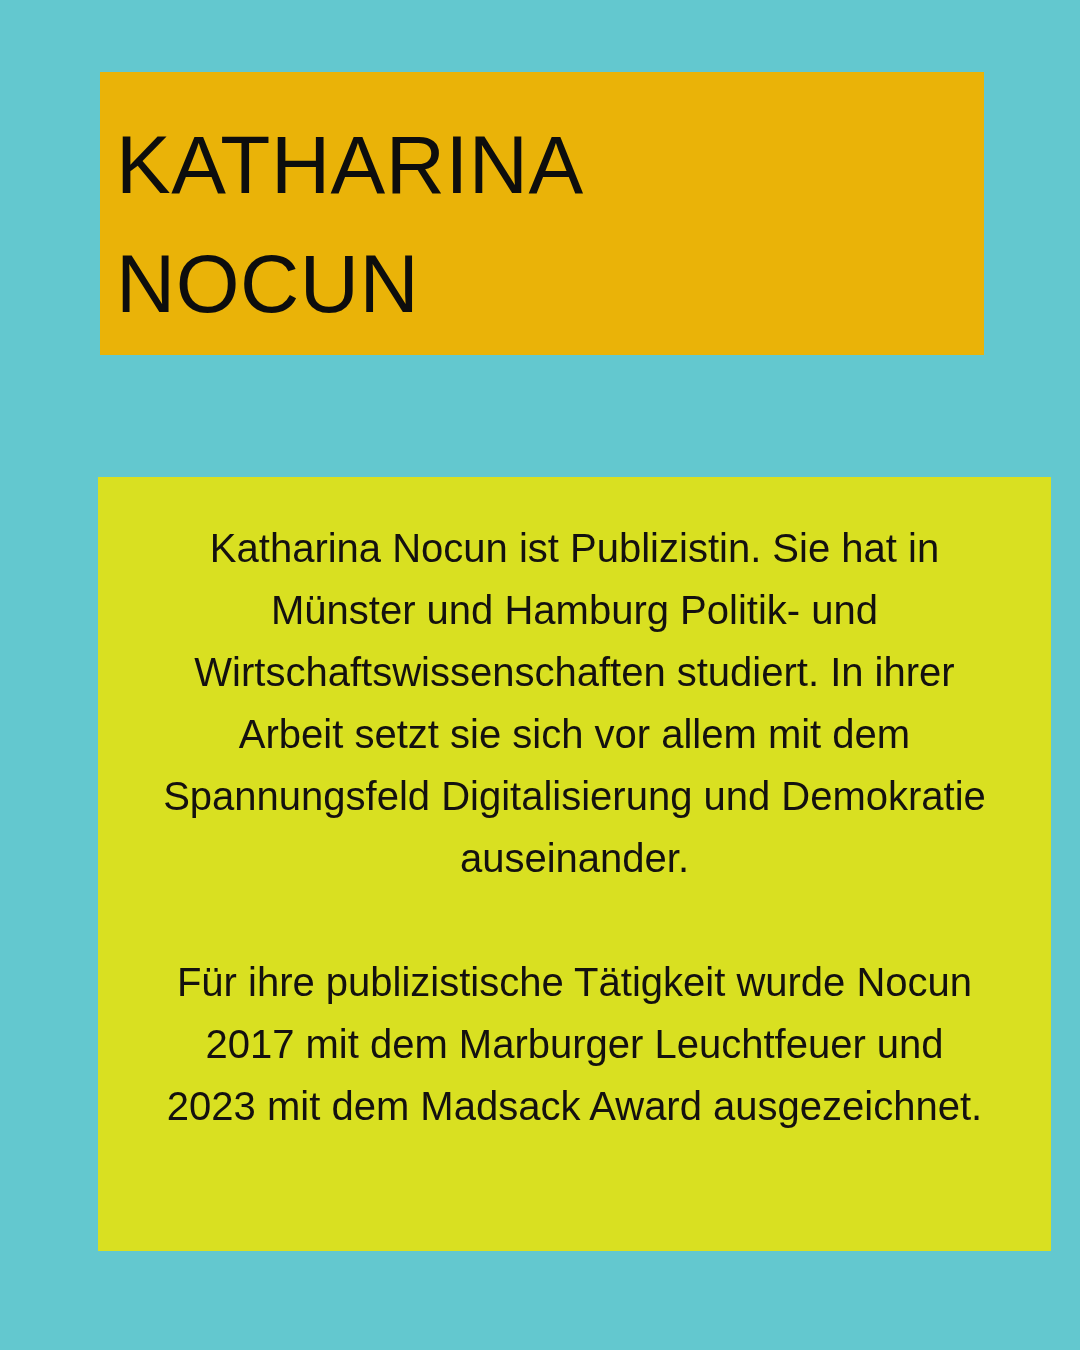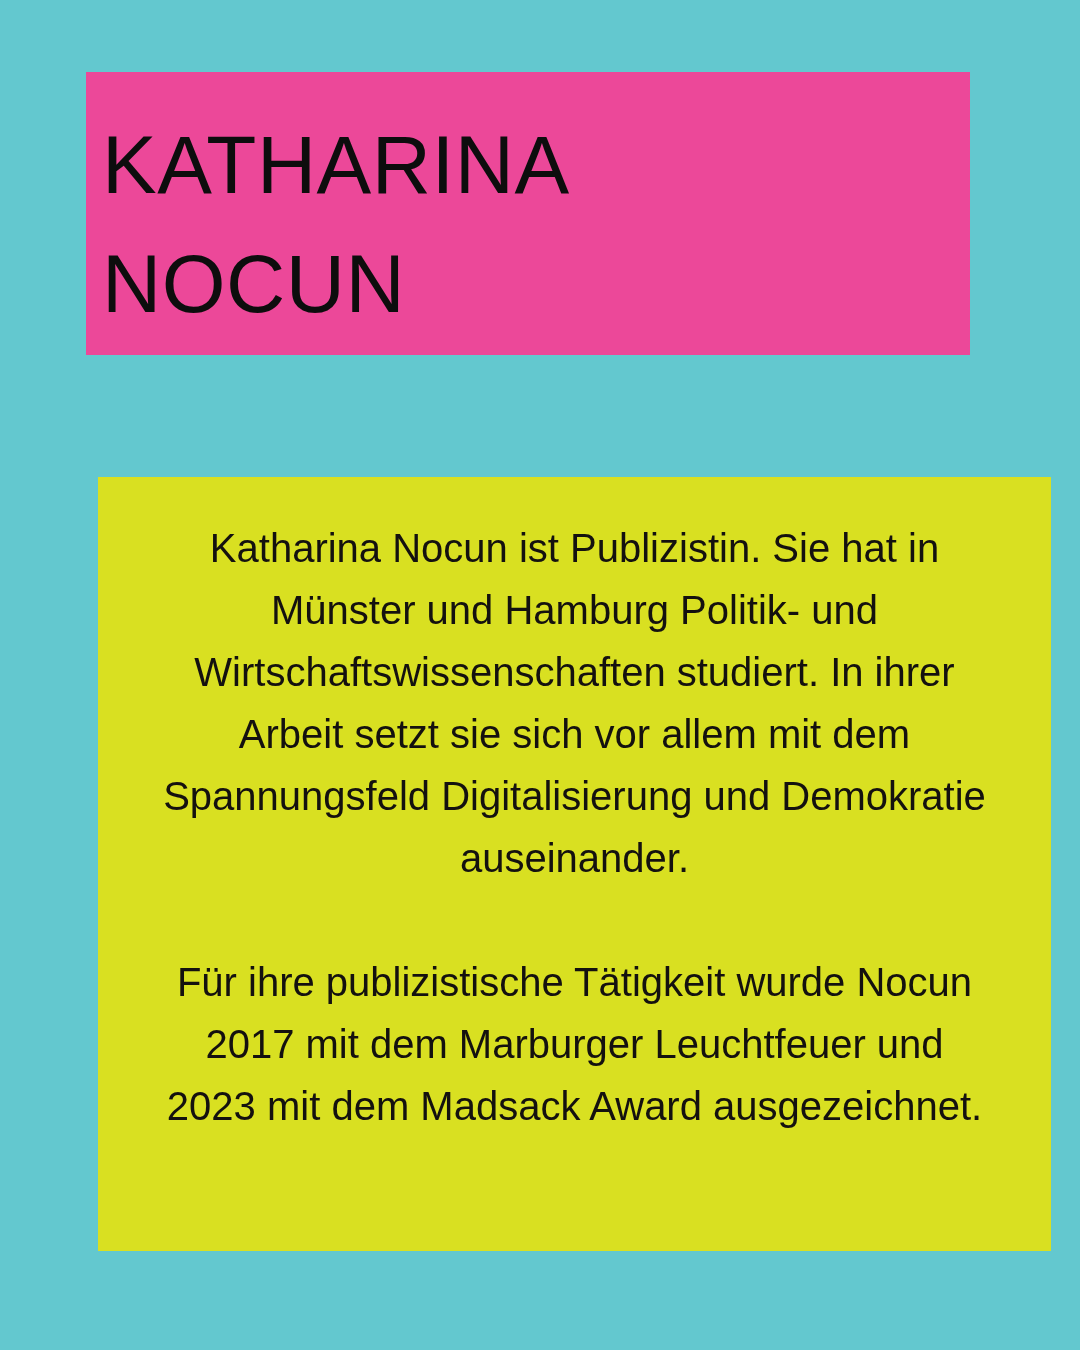--- a/index.html
+++ b/index.html
@@ -14,25 +14,25 @@
     overflow: hidden;
   }
   .canvas {
     position: relative;
     width: 1080px;
     height: 1350px;
     background: #63c8cf;
   }
   .title-card {
     position: absolute;
-    left: 86px;
+    left: 100px;
     top: 72px;
     width: 884px;
     height: 283px;
-    background: #ec4899;
+    background: #eab308;
     box-sizing: border-box;
     padding: 34px 44px 0 16px;
   }
   .title-text {
     margin: 0;
     font-family: "Liberation Sans", sans-serif;
     font-weight: 400;
     font-size: 82px;
     line-height: 1.45;
     letter-spacing: 0.5px;

